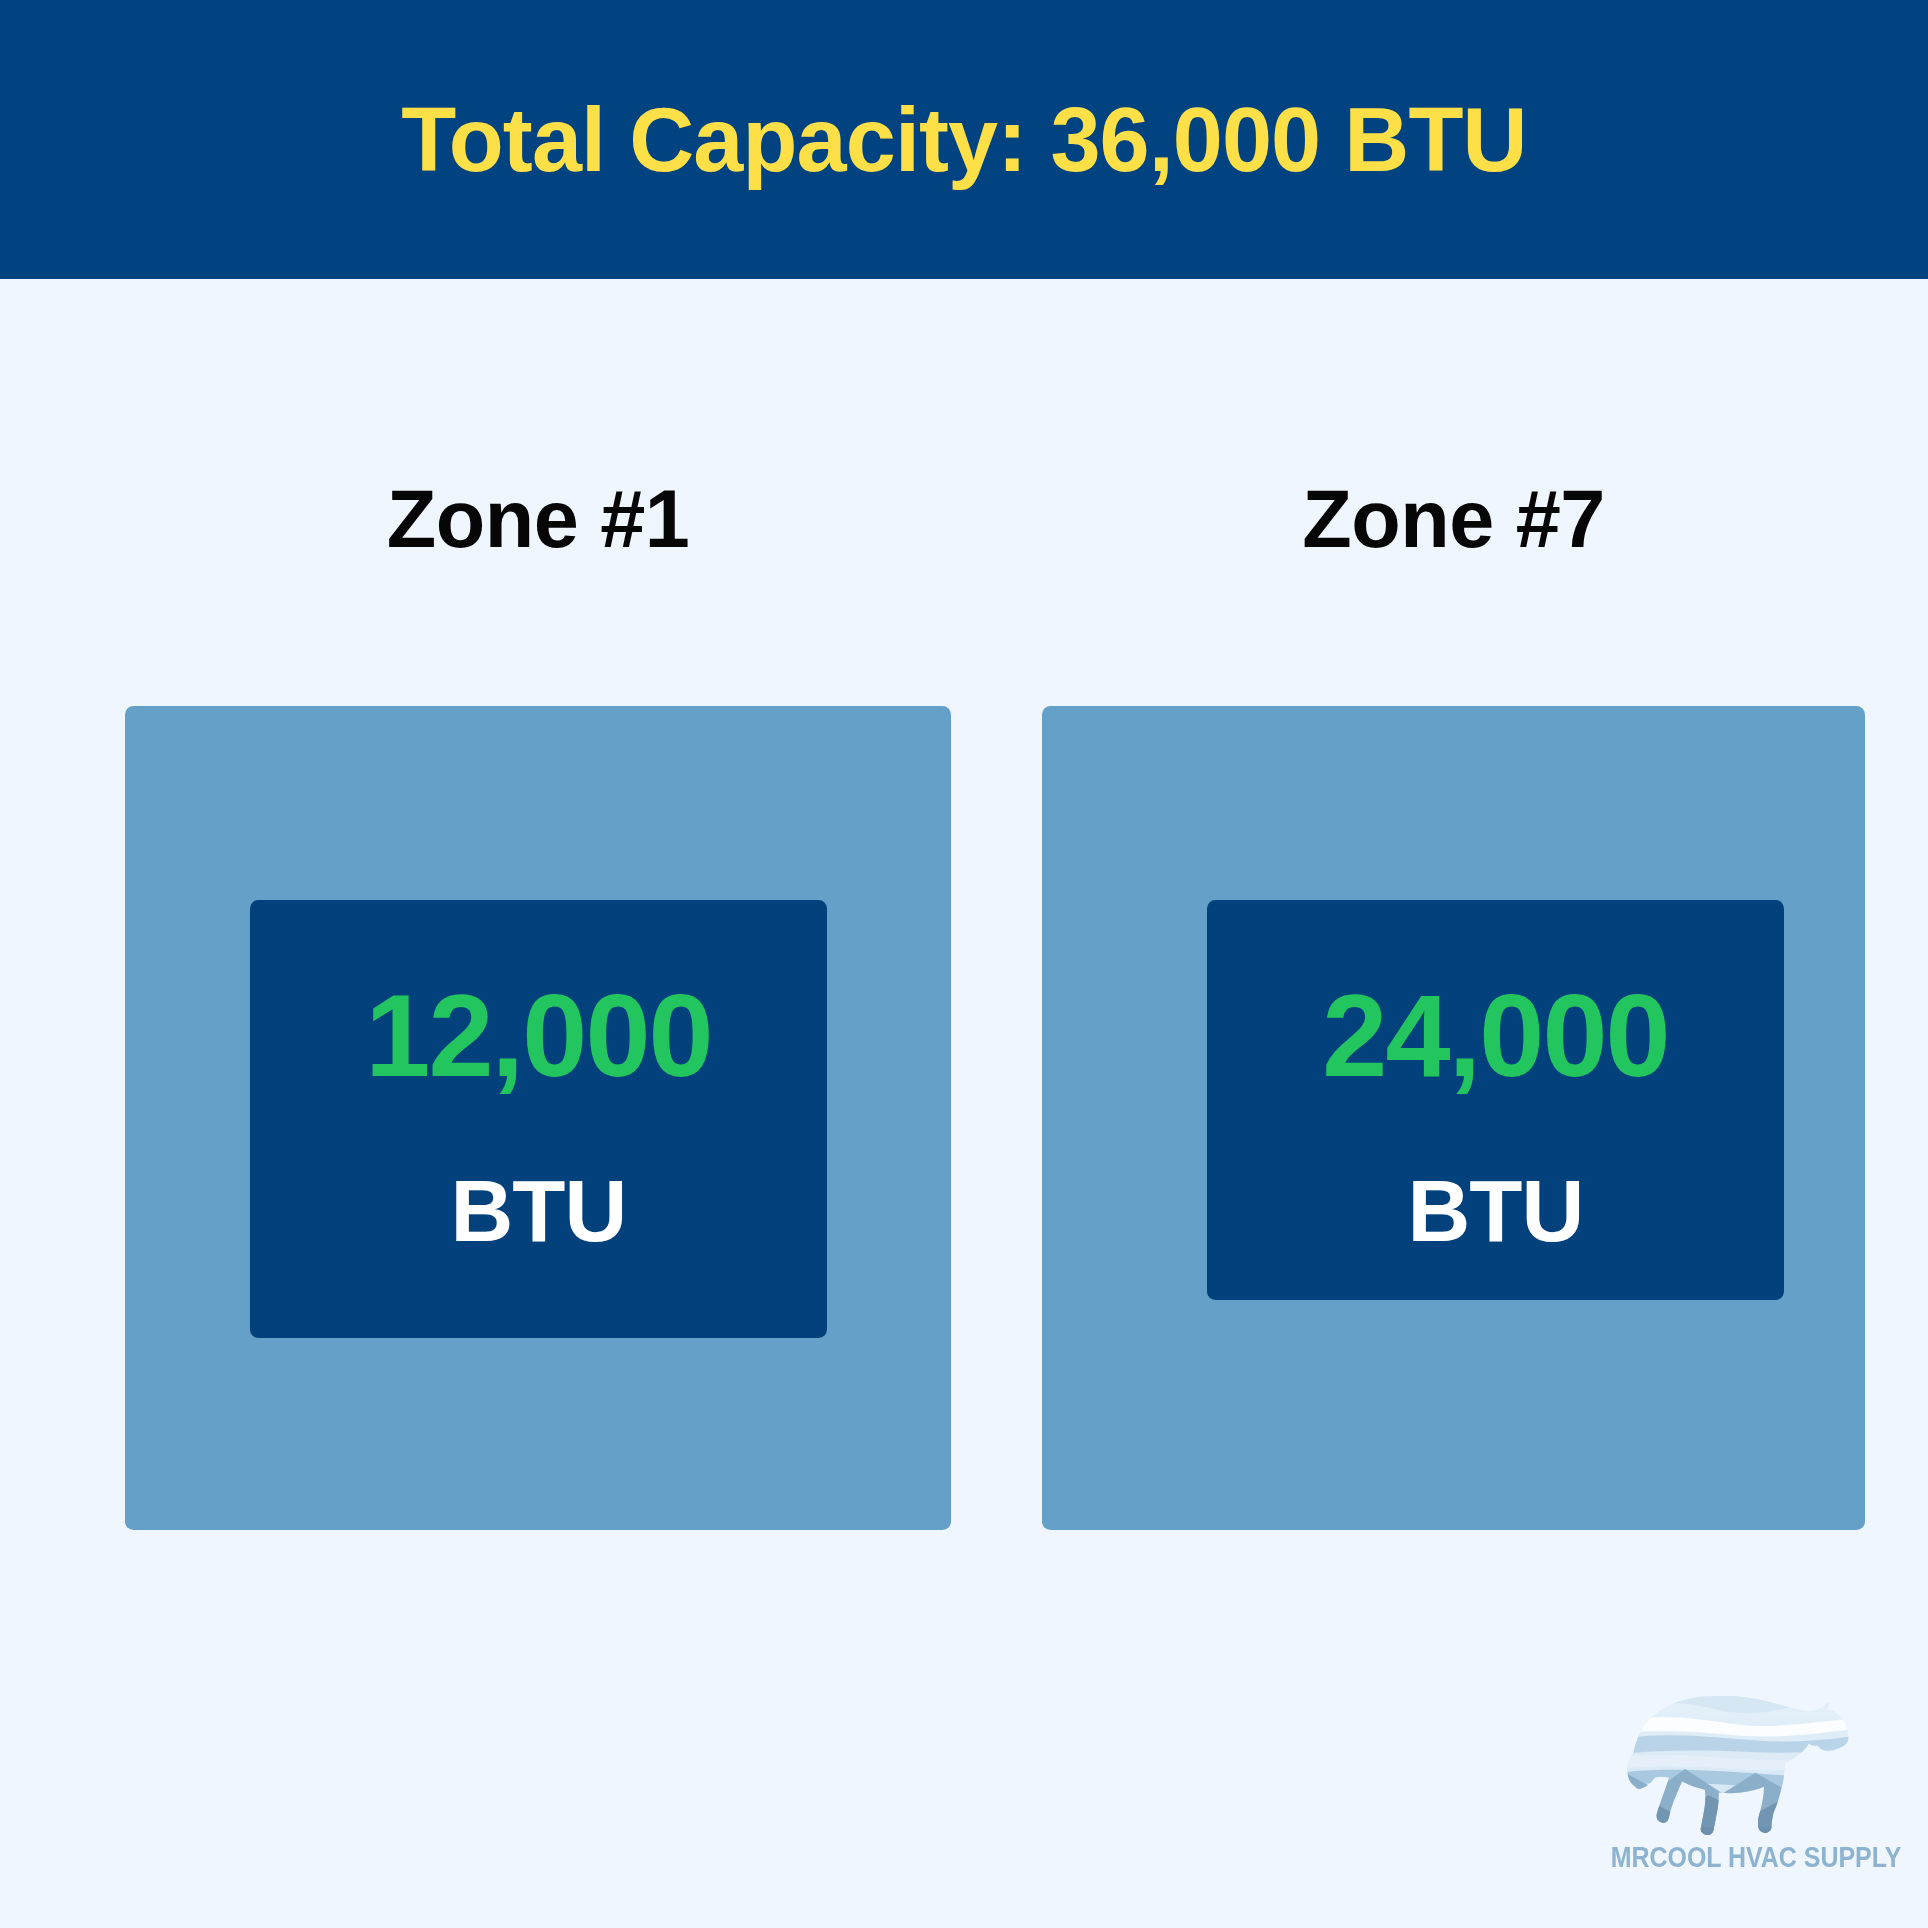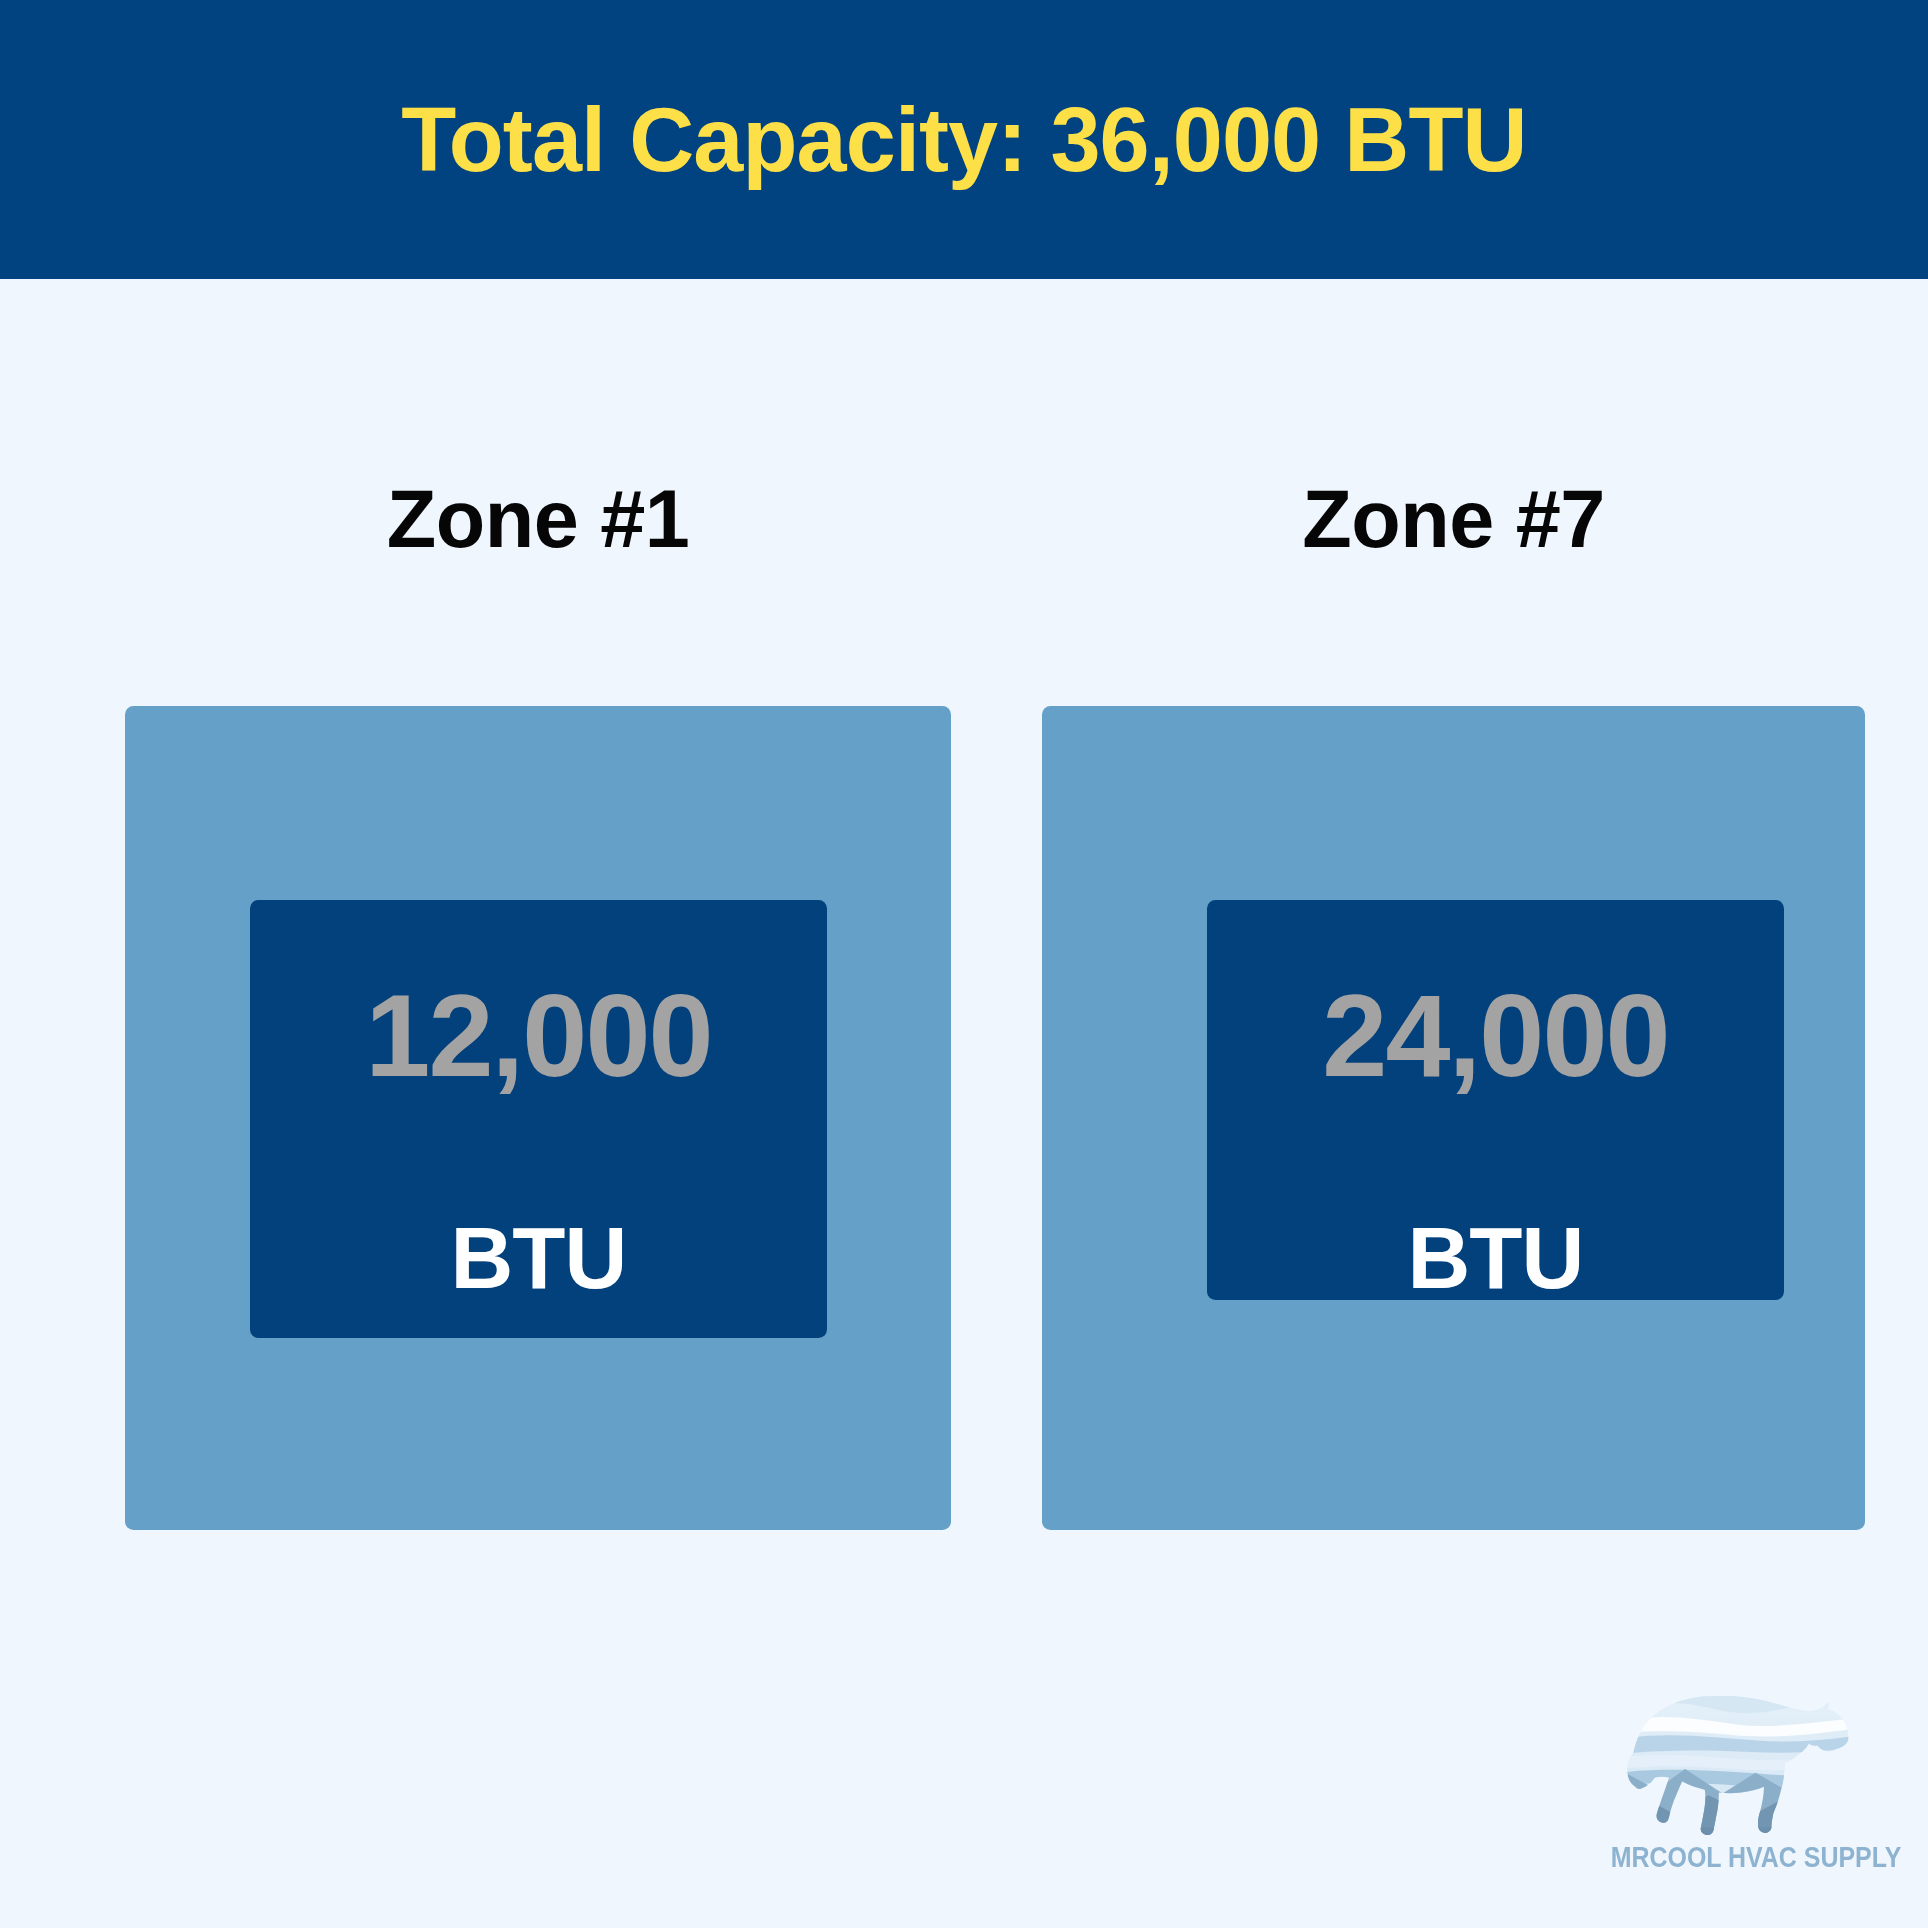--- a/index.html
+++ b/index.html
@@ -99,21 +99,21 @@
     top: 621px;
     width: 577px;
     height: 400px;
   }
   .inner-box-wrap {
     position: absolute;
     left: 0; top: 0; right: 0; bottom: 0;
   }
 
   .btu-value {
-    color: #a3a3a3;
+    color: #22c55e;
     font-size: 117px;
     font-weight: bold;
     line-height: 1;
     letter-spacing: -1.9px;
     position: absolute;
     left: 0;
     width: 100%;
     text-align: center;
     top: 77px;
   }
@@ -121,21 +121,20 @@
     color: #ffffff;
     font-size: 87px;
     font-weight: bold;
     line-height: 1;
     letter-spacing: -0.9px;
     position: absolute;
     left: 0;
     width: 100%;
     text-align: center;
     top: 267px;
-    margin-top: 47px;
   }
 
   
   #logo {
     position: absolute;
     left: 1591px;
     top: 1671px;
     width: 282px;
     height: 226px;
   }

